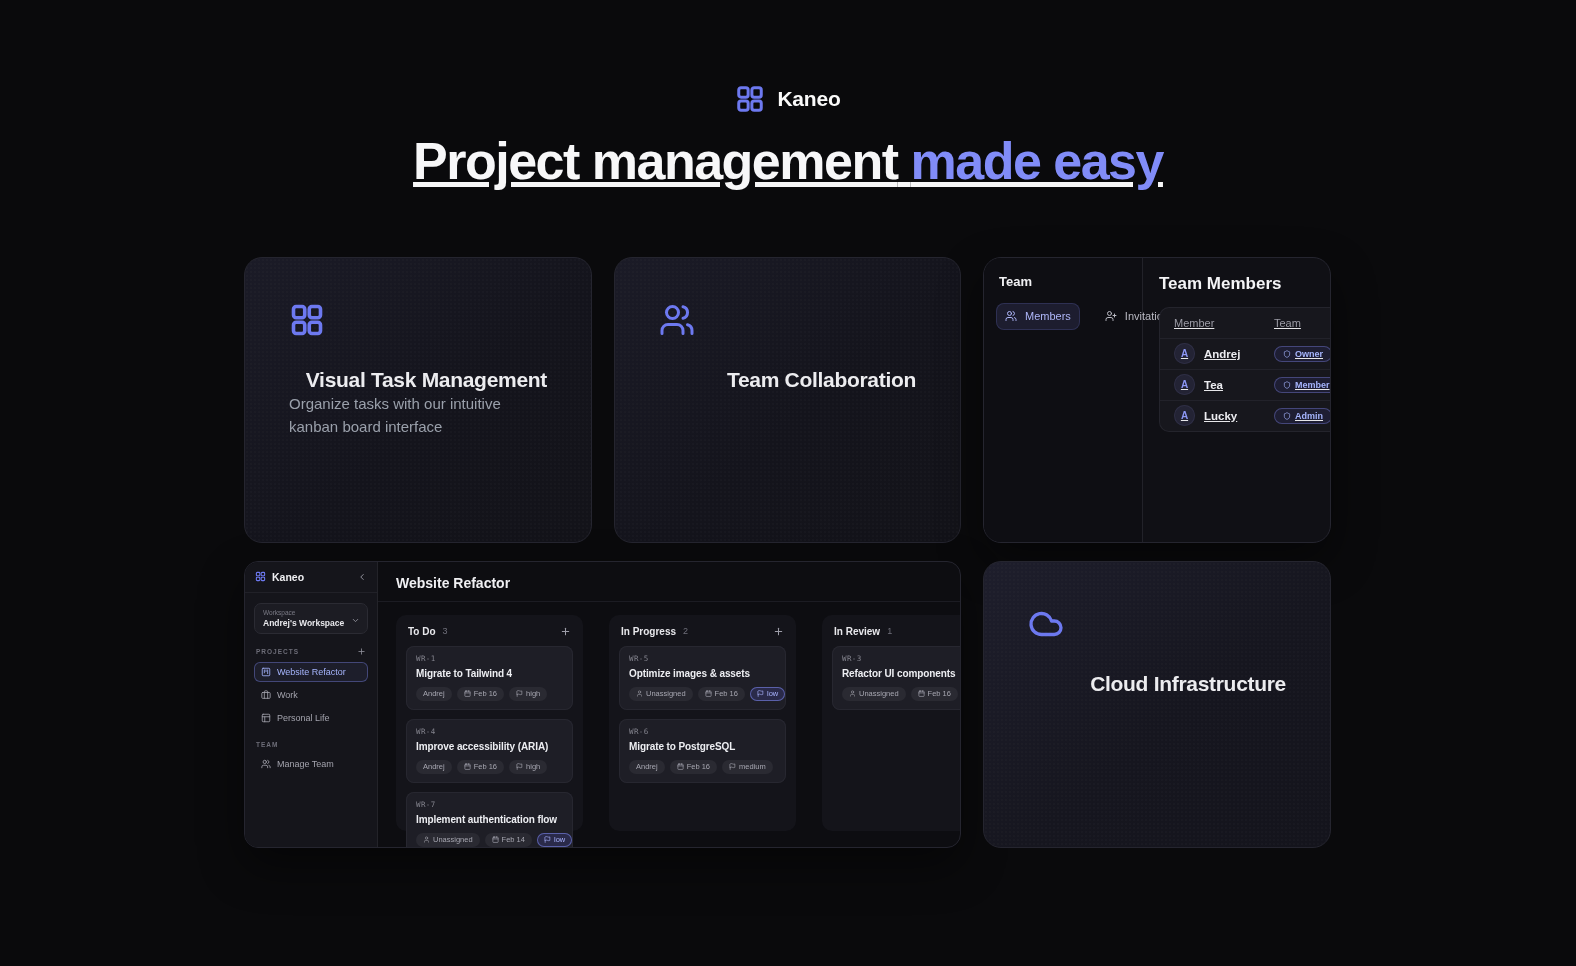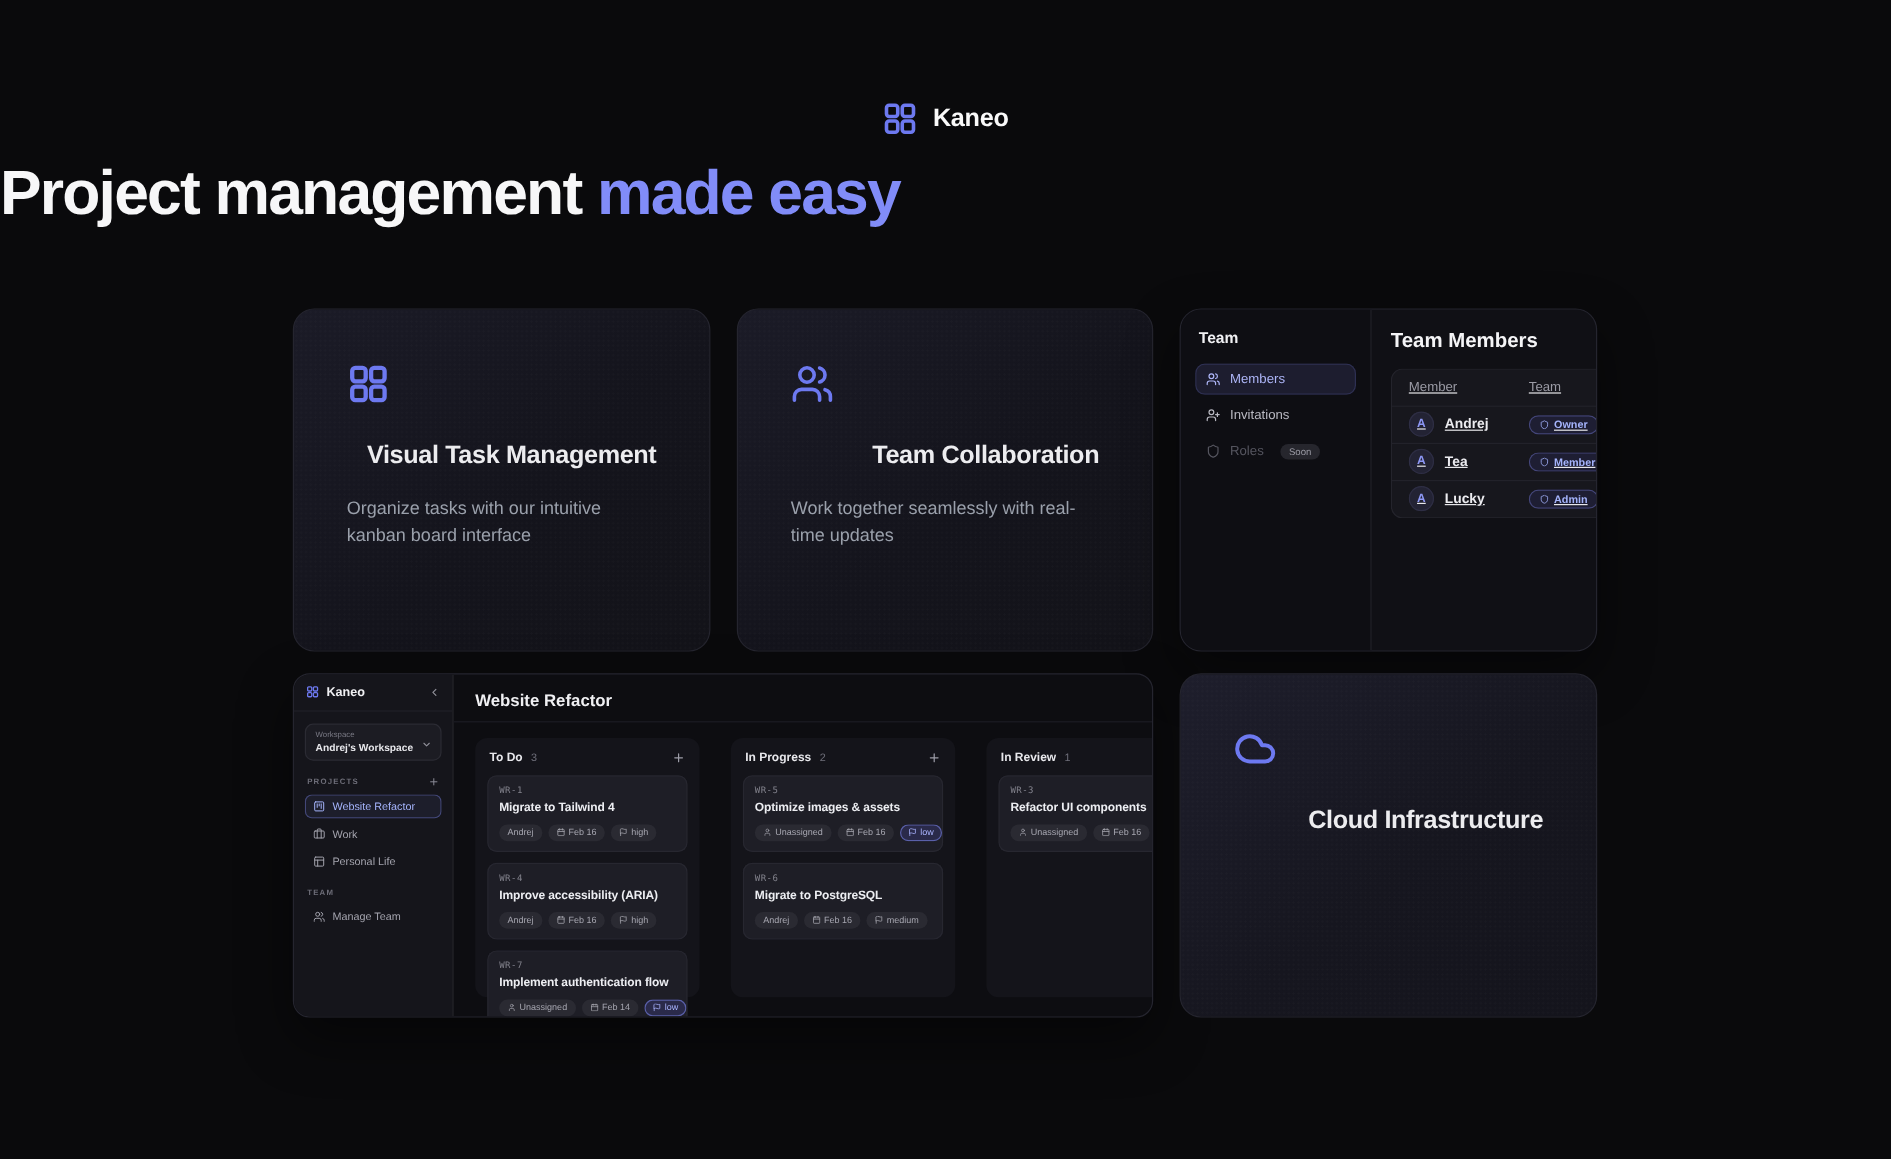--- a/index.html
+++ b/index.html
@@ -15,26 +15,28 @@
   
   .site-header {
     padding-top: 84px;
     display: flex; align-items: center; justify-content: center; gap: 12px;
   }
   .brand-logo { width: 30px; height: 30px; color: #6d79f0; display: block; }
   .brand-name { font-size: 21px; font-weight: 700; color: #fafafa; letter-spacing: -0.2px; }
 
   .hero-title {
     margin-top: 20px;
+    text-align: center;
     font-size: 52px;
     font-weight: 700;
     letter-spacing: -1.5px;
     font-stretch: condensed;
     color: #f7f7f8;
     line-height: 1.05;
+    text-decoration: underline;
   }
   .hero-title .accent { color: #818cf8; }
 
   
   .grid {
     width: 1088px;
     margin: 68px auto 0;
     display: grid;
     grid-template-columns: 348px 347px 348px;
     grid-template-rows: 286px 287px;
@@ -47,34 +49,34 @@
     background:
       radial-gradient(rgba(255,255,255,0.014) 1px, transparent 1px),
       linear-gradient(140deg, #1b1b27 0%, #14141c 55%, #131319 100%);
     background-size: 4px 4px, 100% 100%;
     overflow: hidden;
     position: relative;
   }
   .feature { padding: 42px 44px; }
   .feature .f-icon { width: 36px; height: 36px; color: #6d79f0; display: block; margin-top: 2px; }
   .feature h3 { margin-top: 30px; font-size: 21px; font-weight: 700; letter-spacing: -0.3px; color: #ececef; text-align: right; }
-  .feature p { margin-top: 20px; font-size: 15px; line-height: 1.55; color: #9aa0ab; max-width: 265px; }
+  .feature p { font-size: 15px; line-height: 1.55; color: #9aa0ab; max-width: 265px; }
 
   .mock { box-shadow: 0 18px 45px rgba(0,0,0,0.45); }
 
   
   .team-card { display: flex; background: #101015; }
   .team-side {
     width: 159px; flex: none;
     border-right: 1px solid #222229;
     padding: 16px 12px;
     background: #0e0e13;
   }
   .team-side-title { font-size: 13px; font-weight: 700; color: #f0f0f3; padding-left: 3px; }
-  .team-nav { margin-top: 14px; display: flex; flex-direction: column; gap: 4px; }
+  .team-nav { margin-top: 14px; display: flex; flex-direction: row; gap: 16px; }
   .team-nav-item {
     display: flex; align-items: center; gap: 8px;
     padding: 7px 9px; border-radius: 8px;
     font-size: 11px; color: #b9b9c2; cursor: pointer;
   }
   .team-nav-item svg { width: 12px; height: 12px; flex: none; }
   .team-nav-item.active {
     background: #1d1d2f;
     color: #aeb6f8;
     box-shadow: inset 0 0 0 1px rgba(129,140,248,0.18);
@@ -318,21 +320,20 @@
         </svg>
       <h3>Visual Task Management</h3>
       <p>Organize tasks with our intuitive kanban board interface</p>
     </section>
 
     <section class="card feature">
       <svg class="f-icon">
           <use href="#i-users"></use>
         </svg>
       <h3>Team Collaboration</h3>
-      <p>Work together seamlessly with real-time updates</p>
     </section>
 
     <section class="card mock team-card">
       <div class="team-side">
         <div class="team-side-title">Team</div>
         <div class="team-nav">
           <div class="team-nav-item active">
             <svg>
                 <use href="#i-users"></use>
               </svg>

